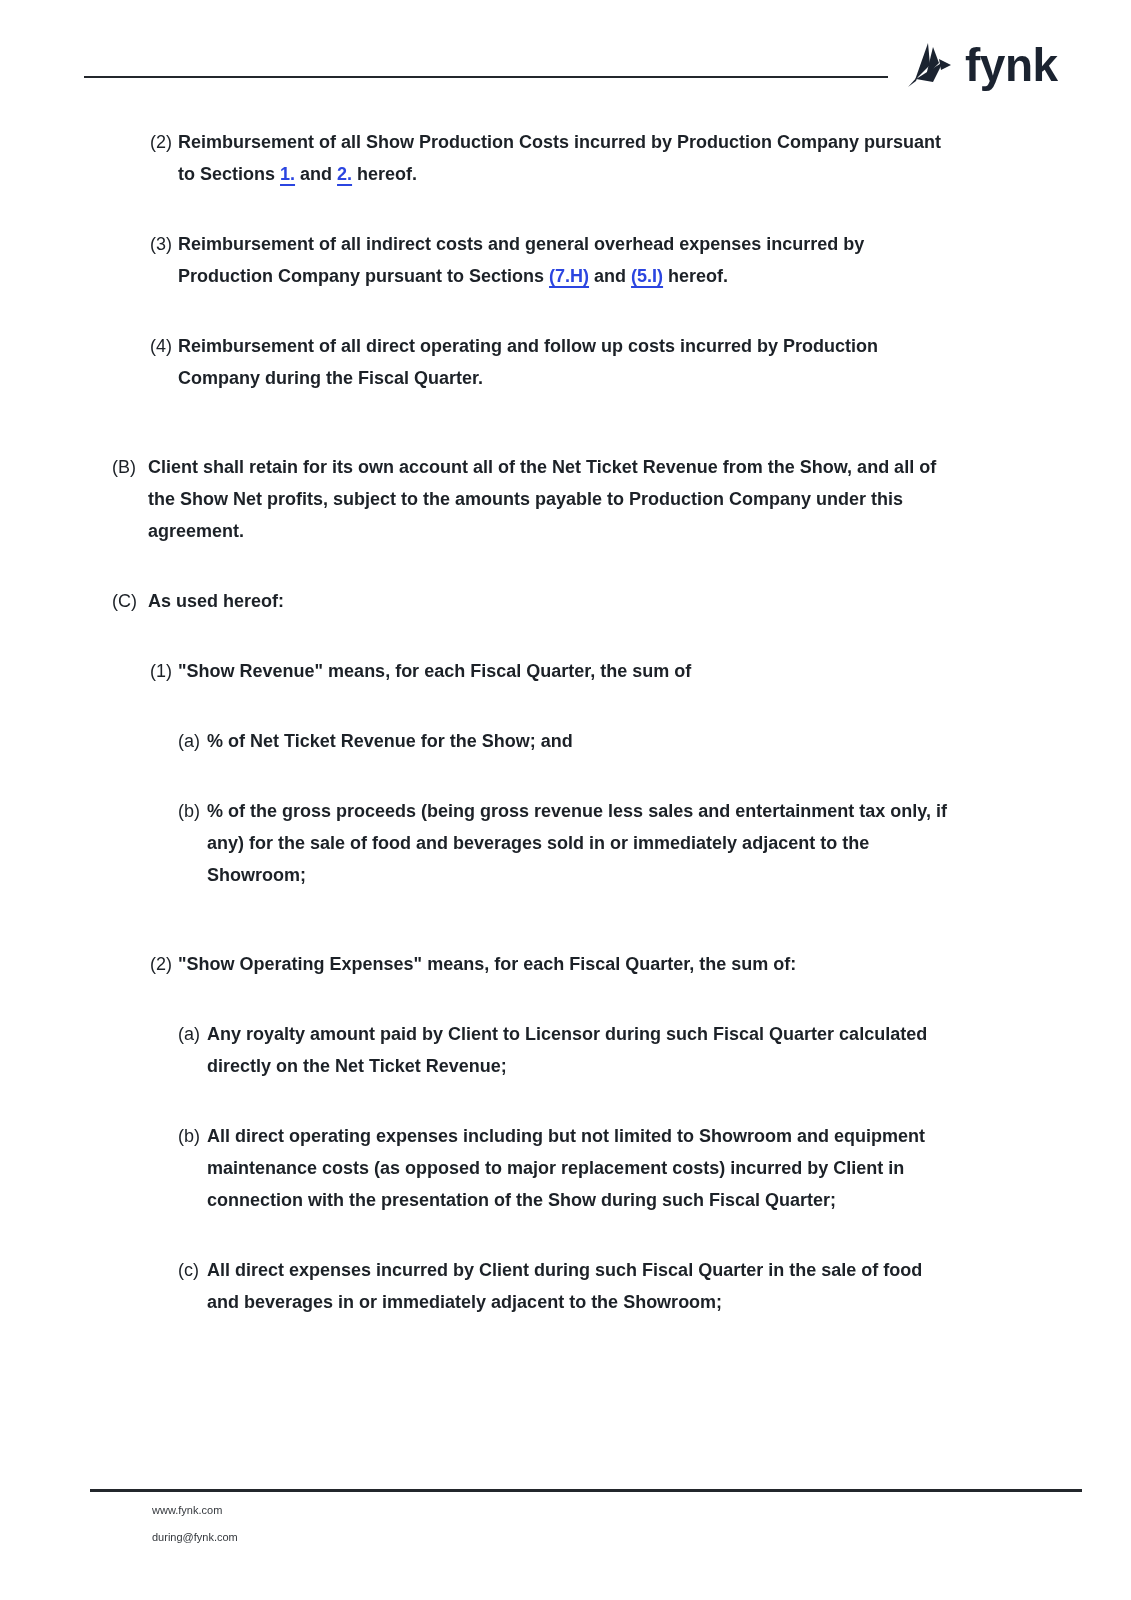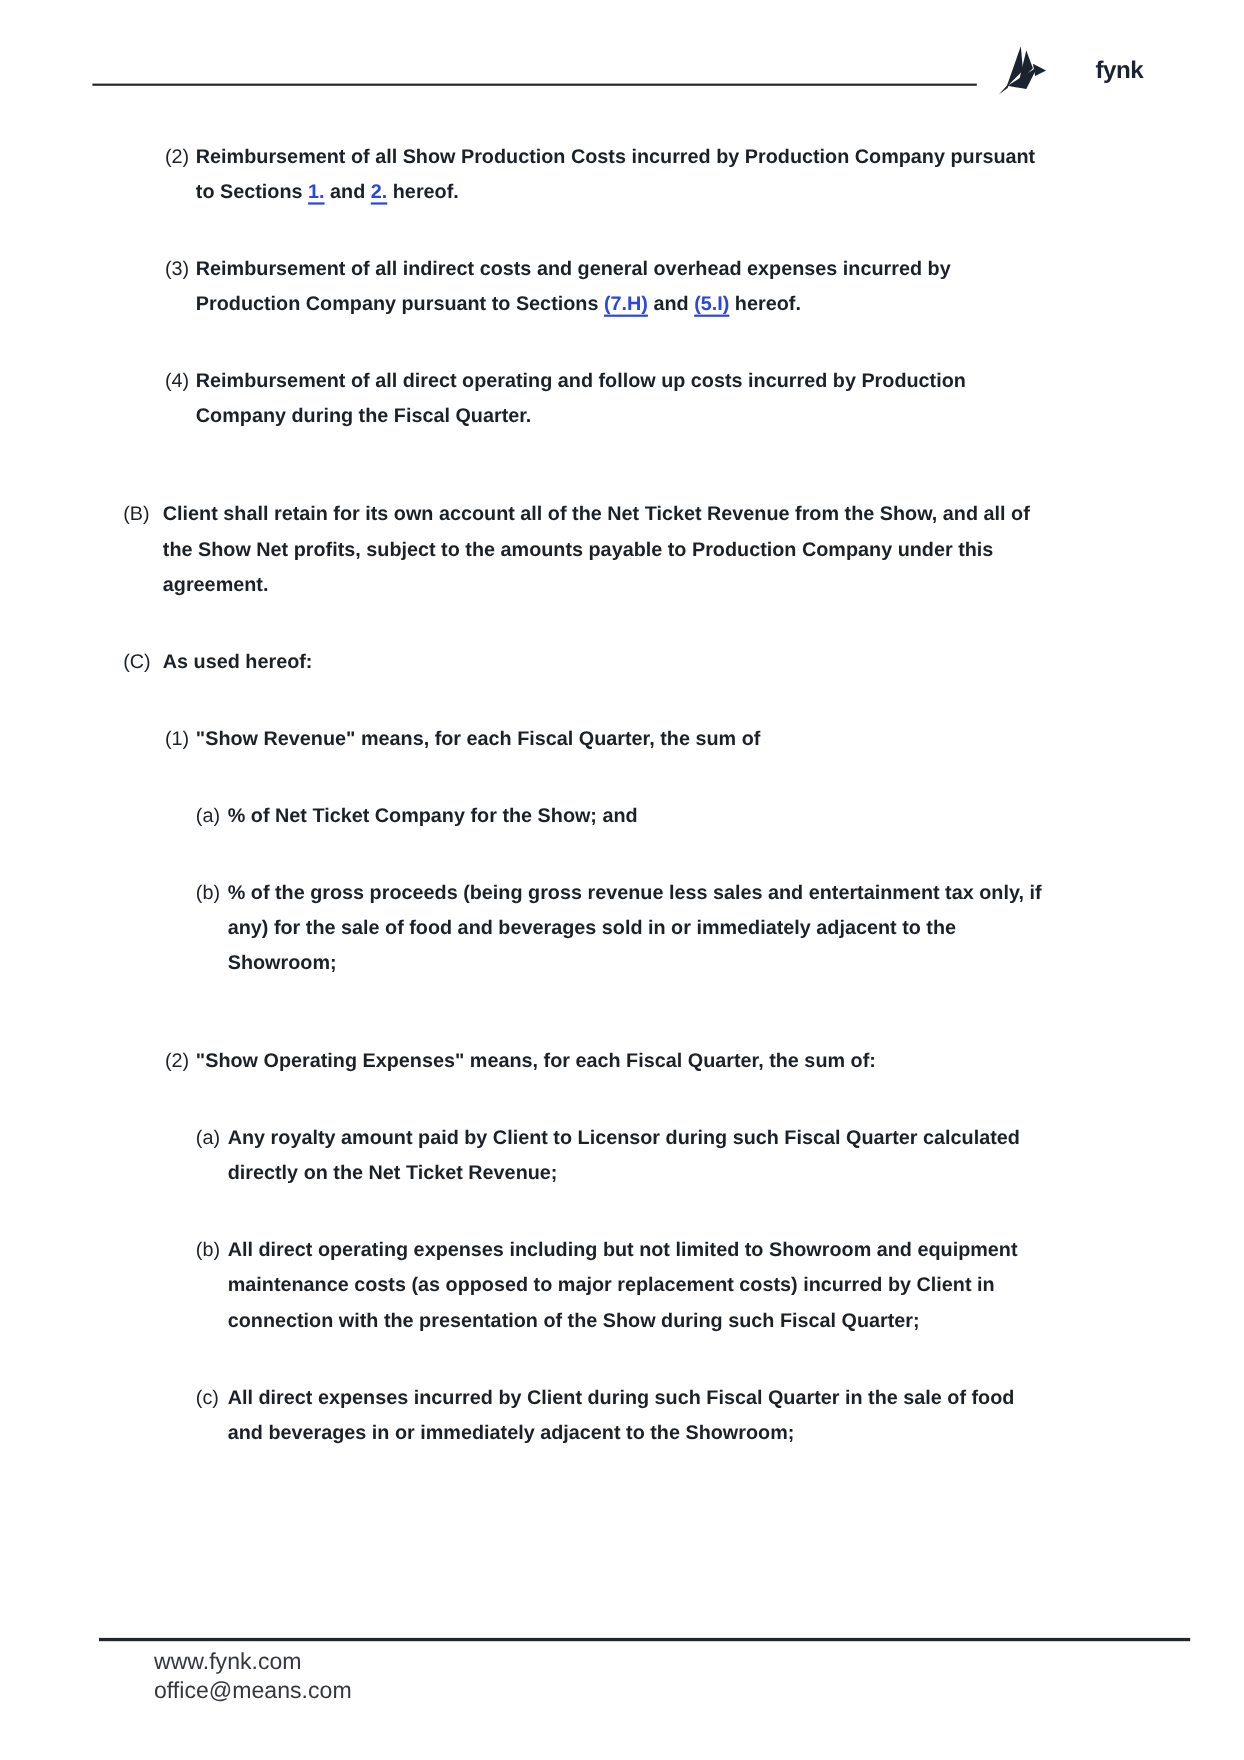--- a/index.html
+++ b/index.html
@@ -15,22 +15,22 @@
   .header-rule {
     position:absolute; top:76px; left:84px;
     width:804px; height:2px; background:#23272c;
   }
   .logo {
     position:absolute; top:42px; left:908px;
     display:flex; align-items:center; gap:9px;
   }
   .logo svg { display:block; }
   .brand {
-    font-size:22px; font-weight:700; color:#1b2330;
-    letter-spacing:-0.5px; line-height:1;margin-left:31px;
+    font-size:46px; font-weight:700; color:#1b2330;
+    letter-spacing:-0.5px; line-height:1;
   }
   
   .contract {
     position:absolute; top:126px; left:112px; right:60px;
     font-size:18px; line-height:32px;
   }
   .para { display:flex; margin:0 0 38px 0; }
   .para.gap-lg { margin-bottom:57px; }
   .para .label { flex:0 0 auto; }
   .lvl1 { margin-left:0; }
@@ -44,22 +44,22 @@
     color:#2b45e0; text-decoration:underline;
     text-decoration-thickness:1.5px; text-underline-offset:4px;
     cursor:pointer;
   }
   
   .footer-rule {
     position:absolute; top:1489px; left:90px;
     width:992px; height:3px; background:#23272c;
   }
   .footer-text {
-    position:absolute; top:1497px; left:140px;
-    font-size:21px; line-height:27px; color:#34383d;
+    position:absolute; top:1497px; left:152px;
+    font-size:11px; line-height:27px; color:#34383d;
   }
 </style>
 </head>
 <body>
 
 <div class="page">
 
   <div class="header-rule"></div>
 
   <div class="logo">
@@ -97,21 +97,21 @@
       <div class="para lvl1">
         <span class="label">(C)</span>
         <span class="text">As used hereof:</span>
       </div>
       <div class="para lvl2">
         <span class="label">(1)</span>
         <span class="text">"Show Revenue" means, for each Fiscal Quarter, the sum of</span>
       </div>
       <div class="para lvl3">
         <span class="label">(a)</span>
-        <span class="text">% of Net Ticket Company for the Show; and</span>
+        <span class="text">% of Net Ticket Revenue for the Show; and</span>
       </div>
       <div class="para lvl3 gap-lg">
         <span class="label">(b)</span>
         <span class="text">% of the gross proceeds (being gross revenue less sales and entertainment tax only, if<br>any) for the sale of food and beverages sold in or immediately adjacent to the<br>Showroom;</span>
       </div>
       <div class="para lvl2">
         <span class="label">(2)</span>
         <span class="text">"Show Operating Expenses" means, for each Fiscal Quarter, the sum of:</span>
       </div>
       <div class="para lvl3">
@@ -124,16 +124,16 @@
       </div>
       <div class="para lvl3">
         <span class="label">(c)</span>
         <span class="text">All direct expenses incurred by Client during such Fiscal Quarter in the sale of food<br>and beverages in or immediately adjacent to the Showroom;</span>
       </div>
     </main>
 
   <div class="footer-rule"></div>
   <div class="footer-text">
     <div>www.fynk.com</div>
-    <div>office@means.com</div>
+    <div>during@fynk.com</div>
   </div>
 
 </div>
 
 </body></html>

